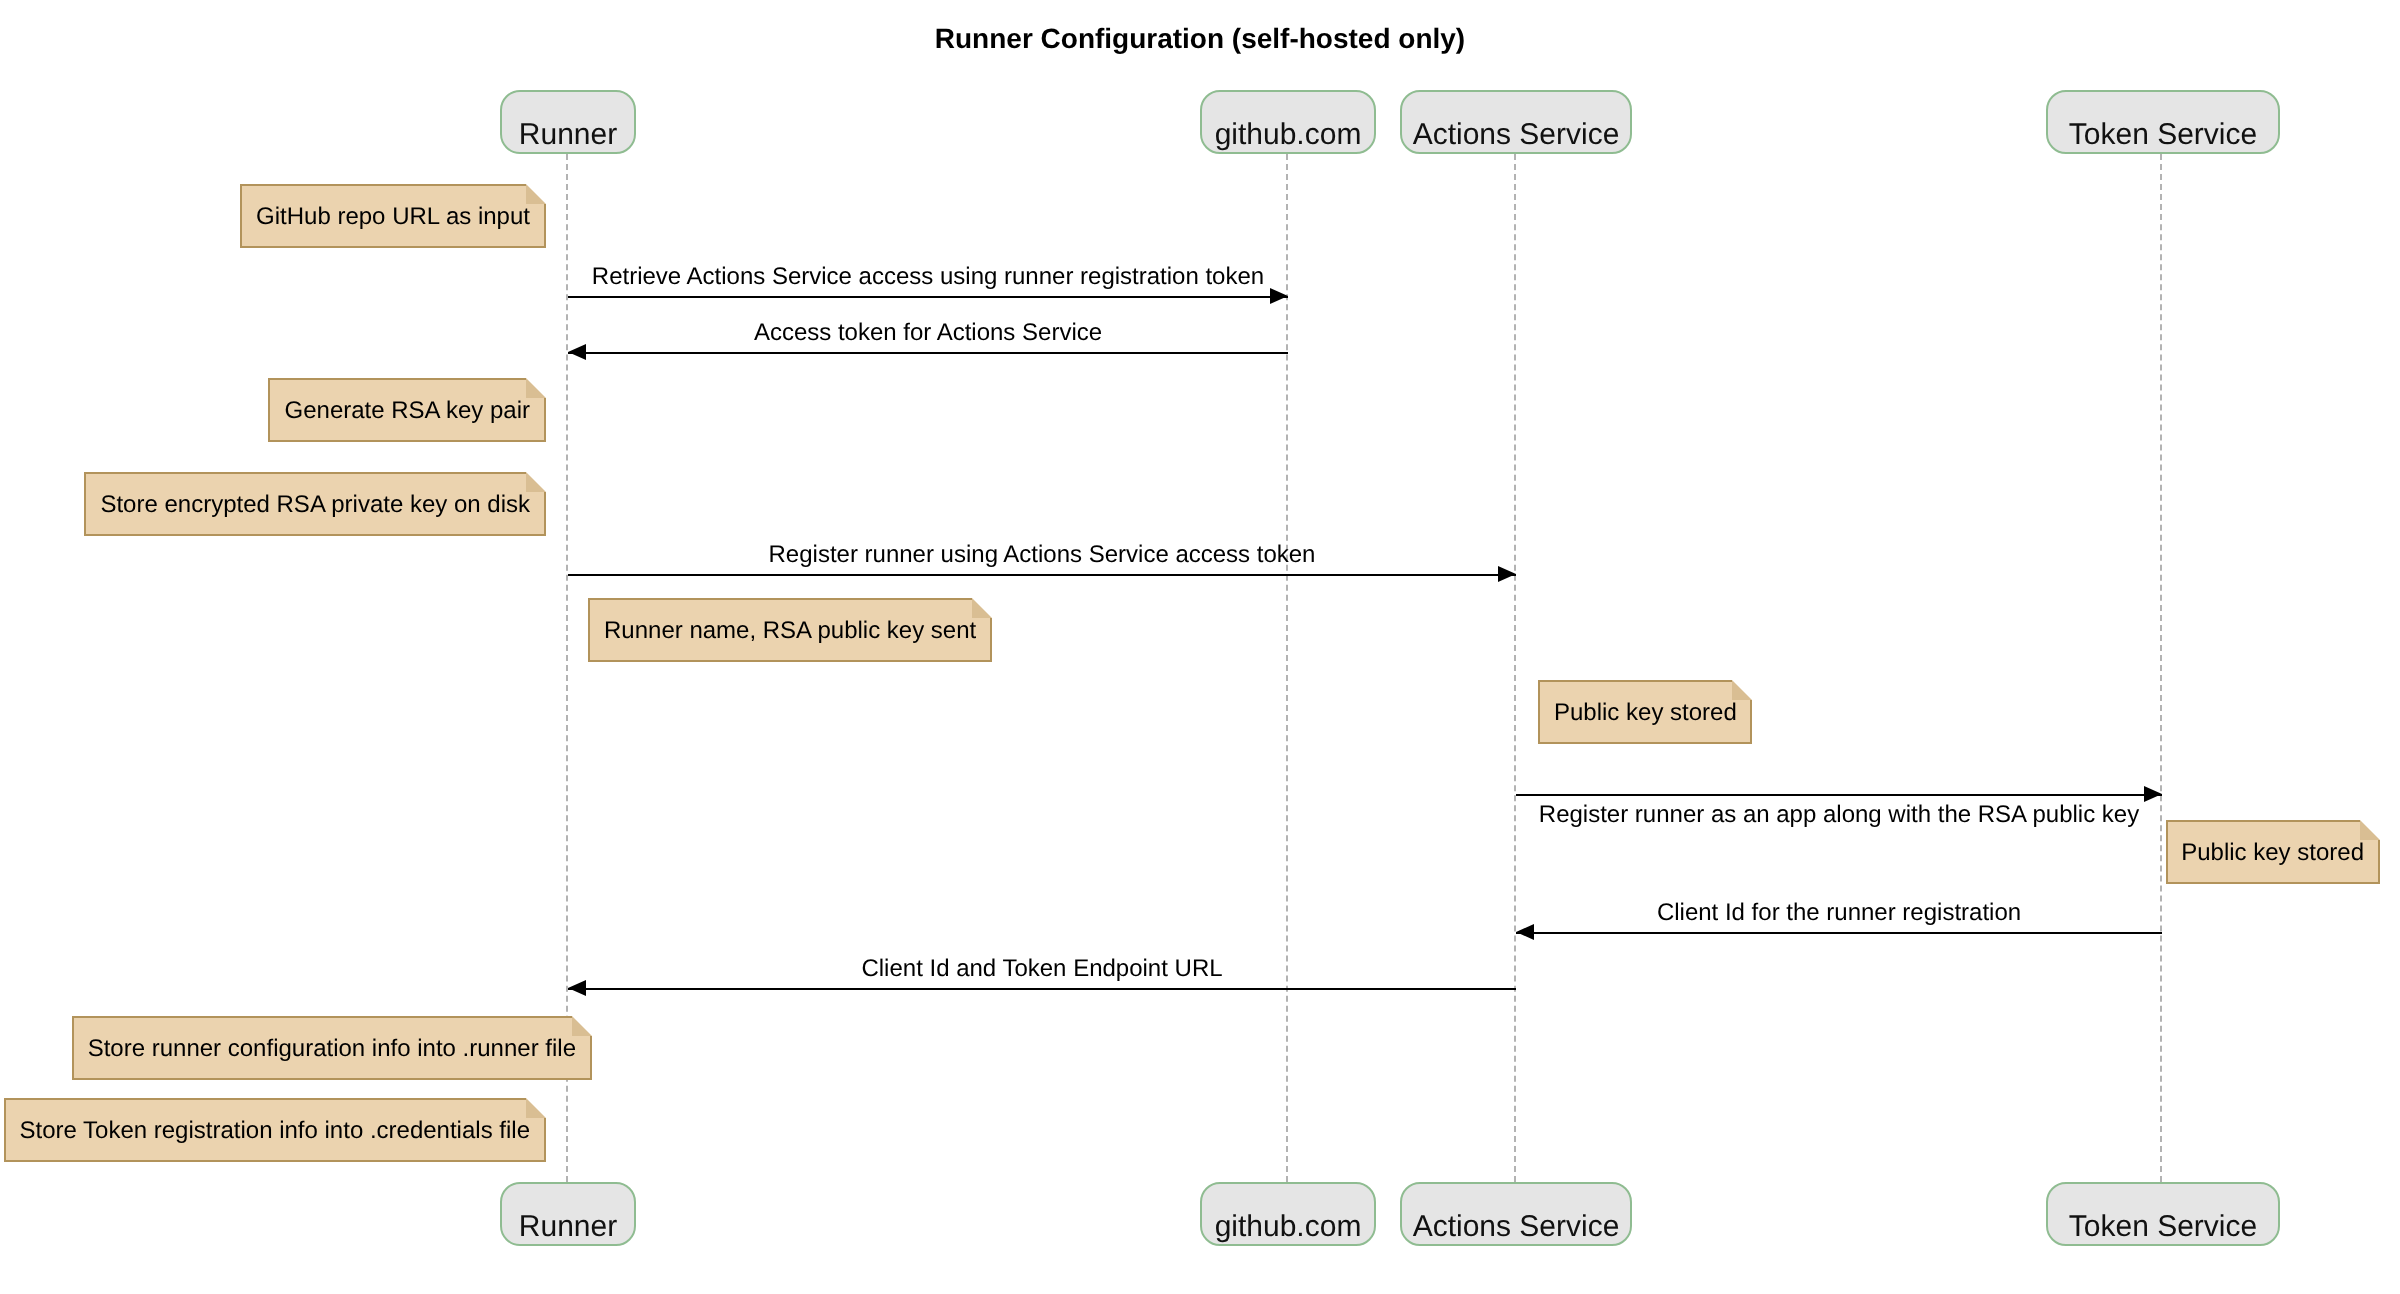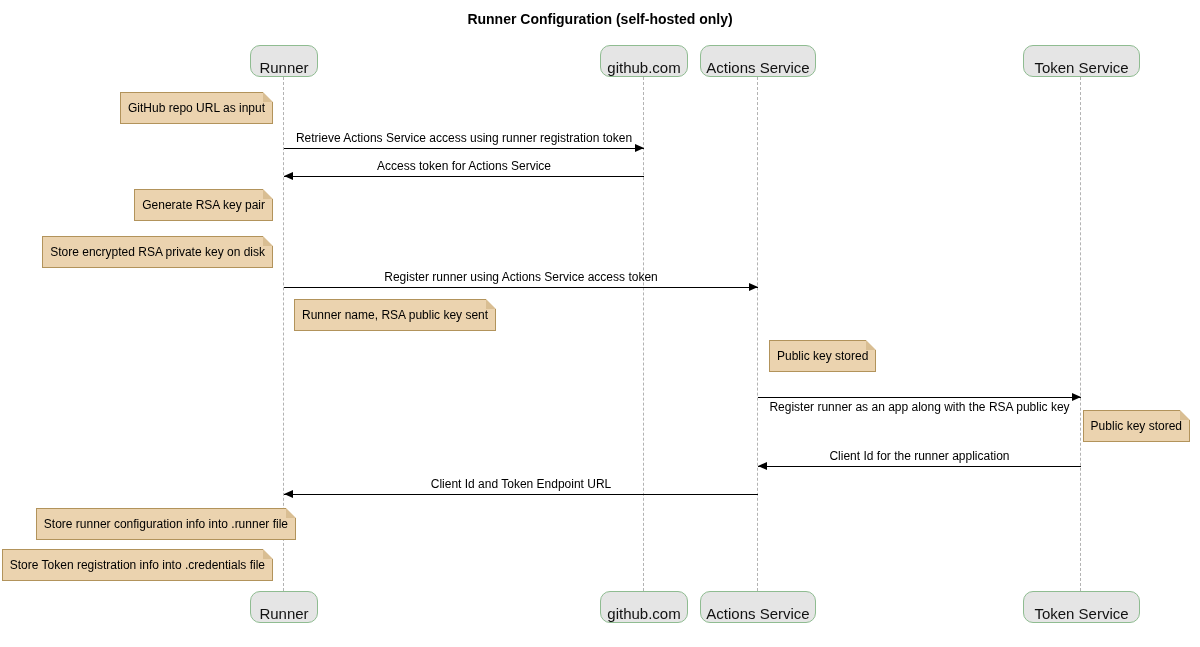--- a/index.html
+++ b/index.html
@@ -94,21 +94,21 @@
   <div class="head-l" style="left:284px;top:172px;"></div>
 
   <div class="msg-label" style="left:284px;top:270px;width:474px;">Register runner using Actions Service access token</div>
   <div class="msg-line" style="left:284px;top:287px;width:474px;"></div>
   <div class="head-r" style="left:749px;top:283px;"></div>
 
   <div class="msg-label" style="left:758px;top:380px;width:323px;margin-top:20px;">Register runner as an app along with the RSA public key</div>
   <div class="msg-line" style="left:758px;top:397px;width:323px;"></div>
   <div class="head-r" style="left:1072px;top:393px;"></div>
 
-  <div class="msg-label" style="left:758px;top:449px;width:323px;">Client Id for the runner application</div>
+  <div class="msg-label" style="left:758px;top:449px;width:323px;">Client Id for the runner registration</div>
   <div class="msg-line" style="left:758px;top:466px;width:323px;"></div>
   <div class="head-l" style="left:758px;top:462px;"></div>
 
   <div class="msg-label" style="left:284px;top:477px;width:474px;">Client Id and Token Endpoint URL</div>
   <div class="msg-line" style="left:284px;top:494px;width:474px;"></div>
   <div class="head-l" style="left:284px;top:490px;"></div>
 
   <div class="note" style="right:927px;top:92px;">GitHub repo URL as input</div>
   <div class="note" style="right:927px;top:189px;">Generate RSA key pair</div>
   <div class="note" style="right:927px;top:236px;">Store encrypted RSA private key on disk</div>

